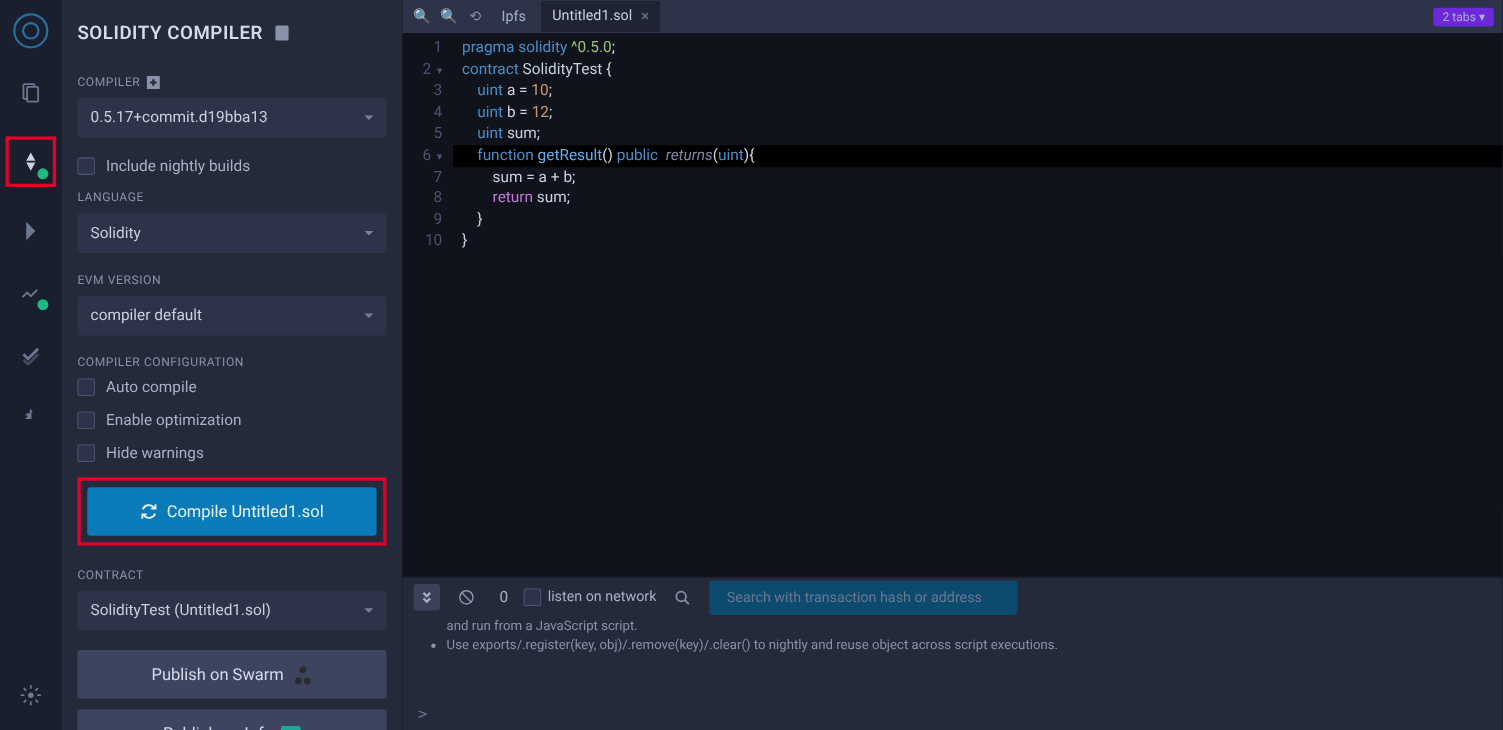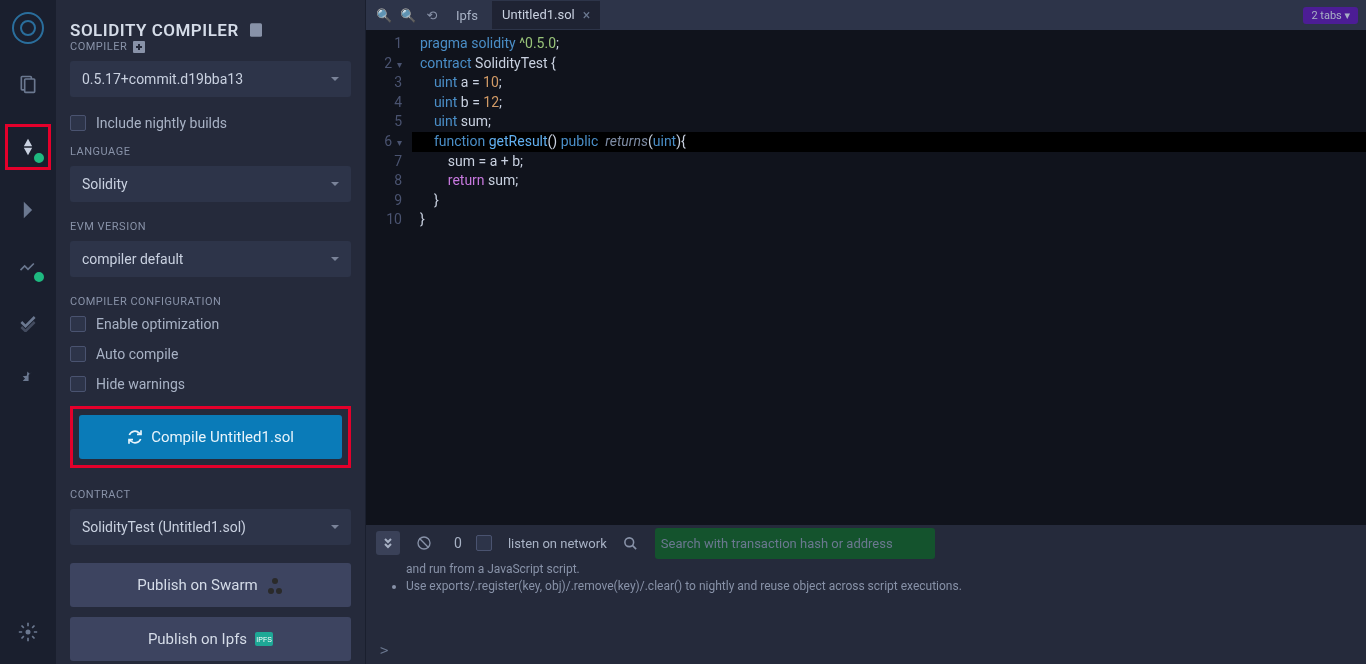--- a/index.html
+++ b/index.html
@@ -8,58 +8,58 @@
 .iconbar .logo{width:32px;height:32px;border:2px solid #2a6e9c;border-radius:50%;position:relative}
 .iconbar .logo::before{content:"";position:absolute;top:6px;left:50%;transform:translateX(-50%);width:12px;height:12px;border:2px solid #2a6e9c;border-radius:50%}
 .iconbar-item{width:32px;height:32px;display:flex;align-items:center;justify-content:center;cursor:pointer;color:#6b7890;position:relative}
 .iconbar-item svg{width:20px;height:20px}
 .highlight-red{border:3px solid #e4002b;padding:4px}
 .badge-dot{position:absolute;bottom:-2px;right:-2px;width:14px;height:14px;border-radius:50%;background:#1eb980;border:2px solid #1a1f2e}
 .iconbar-spacer{flex:1}
 .sidepanel{width:310px;background:#252a3b;padding:20px 14px;overflow-y:auto;border-right:1px solid #1a1f2e}
 .sidepanel::-webkit-scrollbar{width:8px}
 .sidepanel::-webkit-scrollbar-thumb{background:#3a4158;border-radius:4px}
-.panel-title{color:#d5dce8;font-size:17px;font-weight:600;letter-spacing:0.5px;display:flex;align-items:center;gap:8px;}
+.panel-title{color:#d5dce8;font-size:17px;font-weight:600;letter-spacing:0.5px;display:flex;align-items:center;gap:8px;margin-bottom:28px}
 .panel-title .book-icon{width:18px;height:18px}
 .section-label{font-size:11px;letter-spacing:0.5px;color:#8892a8;margin-bottom:8px;display:flex;align-items:flex-end;gap:6px}
 .select-box{background:#2d3449;border-radius:3px;padding:10px 12px;color:#c9d1e0;font-size:14px;margin-bottom:18px;position:relative;cursor:pointer}
 .select-box::after{content:"";position:absolute;right:12px;top:50%;transform:translateY(-50%);width:0;height:0;border-left:4px solid transparent;border-right:4px solid transparent;border-top:4px solid #7a8399;box-shadow:0 -8px 0 -2px #7a8399}
 .chk-row{display:flex;align-items:center;gap:10px;margin-bottom:14px;font-size:14px;color:#a8b2c5;cursor:pointer}
 .chk{width:16px;height:16px;border:1px solid #4a5370;border-radius:2px;background:#2d3449}
 .compile-wrap{border:3px solid #e4002b;padding:6px;margin:14px 0 20px}
 .compile-btn{width:100%;background:#0a7bb8;color:#e8f4fb;border:none;padding:13px;border-radius:3px;font-size:15px;cursor:pointer;display:flex;align-items:center;justify-content:center;gap:8px}
 .action-btn{width:100%;background:#3d4460;color:#d5dce8;border:none;padding:13px;border-radius:3px;font-size:15px;cursor:pointer;margin-bottom:10px;display:flex;align-items:center;justify-content:center;gap:8px}
 .main{flex:1;display:flex;flex-direction:column;background:#1a1f2e}
 .editor-toolbar{height:30px;background:#2d3449;display:flex;align-items:center;padding:0 8px;gap:4px}
 .tb-icon{width:20px;height:20px;display:flex;align-items:center;justify-content:center;color:#8892a8;cursor:pointer;font-size:13px}
 .home-tab{padding:4px 10px;color:#a8b2c5;font-size:13px;cursor:pointer}
 .file-tab{background:#1f2333;padding:6px 10px;color:#c9d1e0;font-size:13px;display:flex;align-items:flex-start;gap:8px;cursor:pointer}
 .file-tab .close{color:#6b7890;font-size:14px}
 .tabs-flex{flex:1}
-.tabs-badge{background:#4c1d95;padding:2px 8px;border-radius:3px;font-size:11px;color:#a8b2c5;cursor:pointer}
+.tabs-badge{background:#6d28d9;padding:2px 8px;border-radius:3px;font-size:11px;color:#a8b2c5;cursor:pointer}
 .editor{flex:1;display:flex;background:#10131c;font-family:Consolas,Monaco,monospace;font-size:14px;line-height:1.4;overflow:auto}
 .gutter{width:46px;text-align:right;color:#4a5370;padding:4px 10px 4px 0;user-select:none;flex-shrink:0}
 .gutter div{height:19.6px}
 .code{flex:1;padding:4px 0;color:#c9d1e0}
 .code .line{height:19.6px;padding-left:8px;white-space:pre}
 .code .line.hl{background:#000000}
 .kw{color:#4a8ec7}
 .kw2{color:#c678dd}
 .str{color:#98c379}
 .num{color:#d19a66}
 .fn{color:#61afef}
 .op{color:#c9d1e0}
 .ret{color:#7d8ba3;font-style:italic}
 .fold{color:#4a5370;font-size:10px;display:inline-block;width:10px}
 .terminal{height:140px;background:#252a3b;border-top:1px solid #10131c;display:flex;flex-direction:column}
 .term-bar{height:36px;display:flex;align-items:center;padding:0 10px;gap:14px}
 .term-toggle{width:24px;height:24px;background:#3a4158;border-radius:3px;display:flex;align-items:center;justify-content:center;cursor:pointer;color:#a8b2c5}
 .term-count{color:#a8b2c5;font-size:14px;margin-left:6px}
-.term-chk{display:flex;align-items:center;gap:16px;font-size:13px;color:#a8b2c5}
-.term-search{background:#14532d;border:none;color:#a8b2c5;padding:8px 6px;border-radius:3px;font-size:13px;width:280px}
+.term-chk{display:flex;align-items:flex-start;gap:6px;font-size:13px;color:#a8b2c5}
+.term-search{background:#0c4a6e;border:none;color:#a8b2c5;padding:8px 16px;border-radius:3px;font-size:13px;width:280px}
 .term-search::placeholder{color:#6b7890}
 .term-body{flex:1;padding:0 20px;font-family:Consolas,Monaco,monospace;font-size:12px;line-height:1.4;color:#8892a8;overflow:auto}
 .term-body ul{list-style:disc;padding-left:20px}
 .prompt{padding:6px 14px;color:#6b7890;font-family:Consolas,Monaco,monospace;font-size:14px}
 .swarm-icon{width:18px;height:18px;position:relative}
 .swarm-icon::before,.swarm-icon::after{content:"";position:absolute;width:6px;height:6px;background:#2a2a2a;border-radius:50%}
 .swarm-icon::before{top:2px;left:6px}
 .swarm-icon::after{bottom:0;left:2px;box-shadow:8px 0 0 #2a2a2a}
 .ipfs-icon{width:18px;height:14px;background:#1ea896;border-radius:2px;font-size:7px;color:#fff;display:inline-flex;align-items:center;justify-content:center;font-family:sans-serif}
 </style>
@@ -143,25 +143,25 @@
   <div class="section-label">
       <span>EVM VERSION</span>
     </div>
   <div class="select-box"><span>compiler default</span></div>
 
   <div class="section-label">
       <span>COMPILER CONFIGURATION</span>
     </div>
   <div class="chk-row">
       <span class="chk"></span>
+      <span>Auto compile</span>
+    </div>
+  <div class="chk-row">
+      <span class="chk"></span>
       <span>Enable optimization</span>
-    </div>
-  <div class="chk-row">
-      <span class="chk"></span>
-      <span>Auto compile</span>
     </div>
   <div class="chk-row">
       <span class="chk"></span>
       <span>Hide warnings</span>
     </div>
 
   <div class="compile-wrap">
     <button class="compile-btn">
       <svg width="16" height="16" viewBox="0 0 24 24" fill="none" stroke="currentColor" stroke-width="2.5">
           <path d="M21 2v6h-6M3 22v-6h6"></path>

